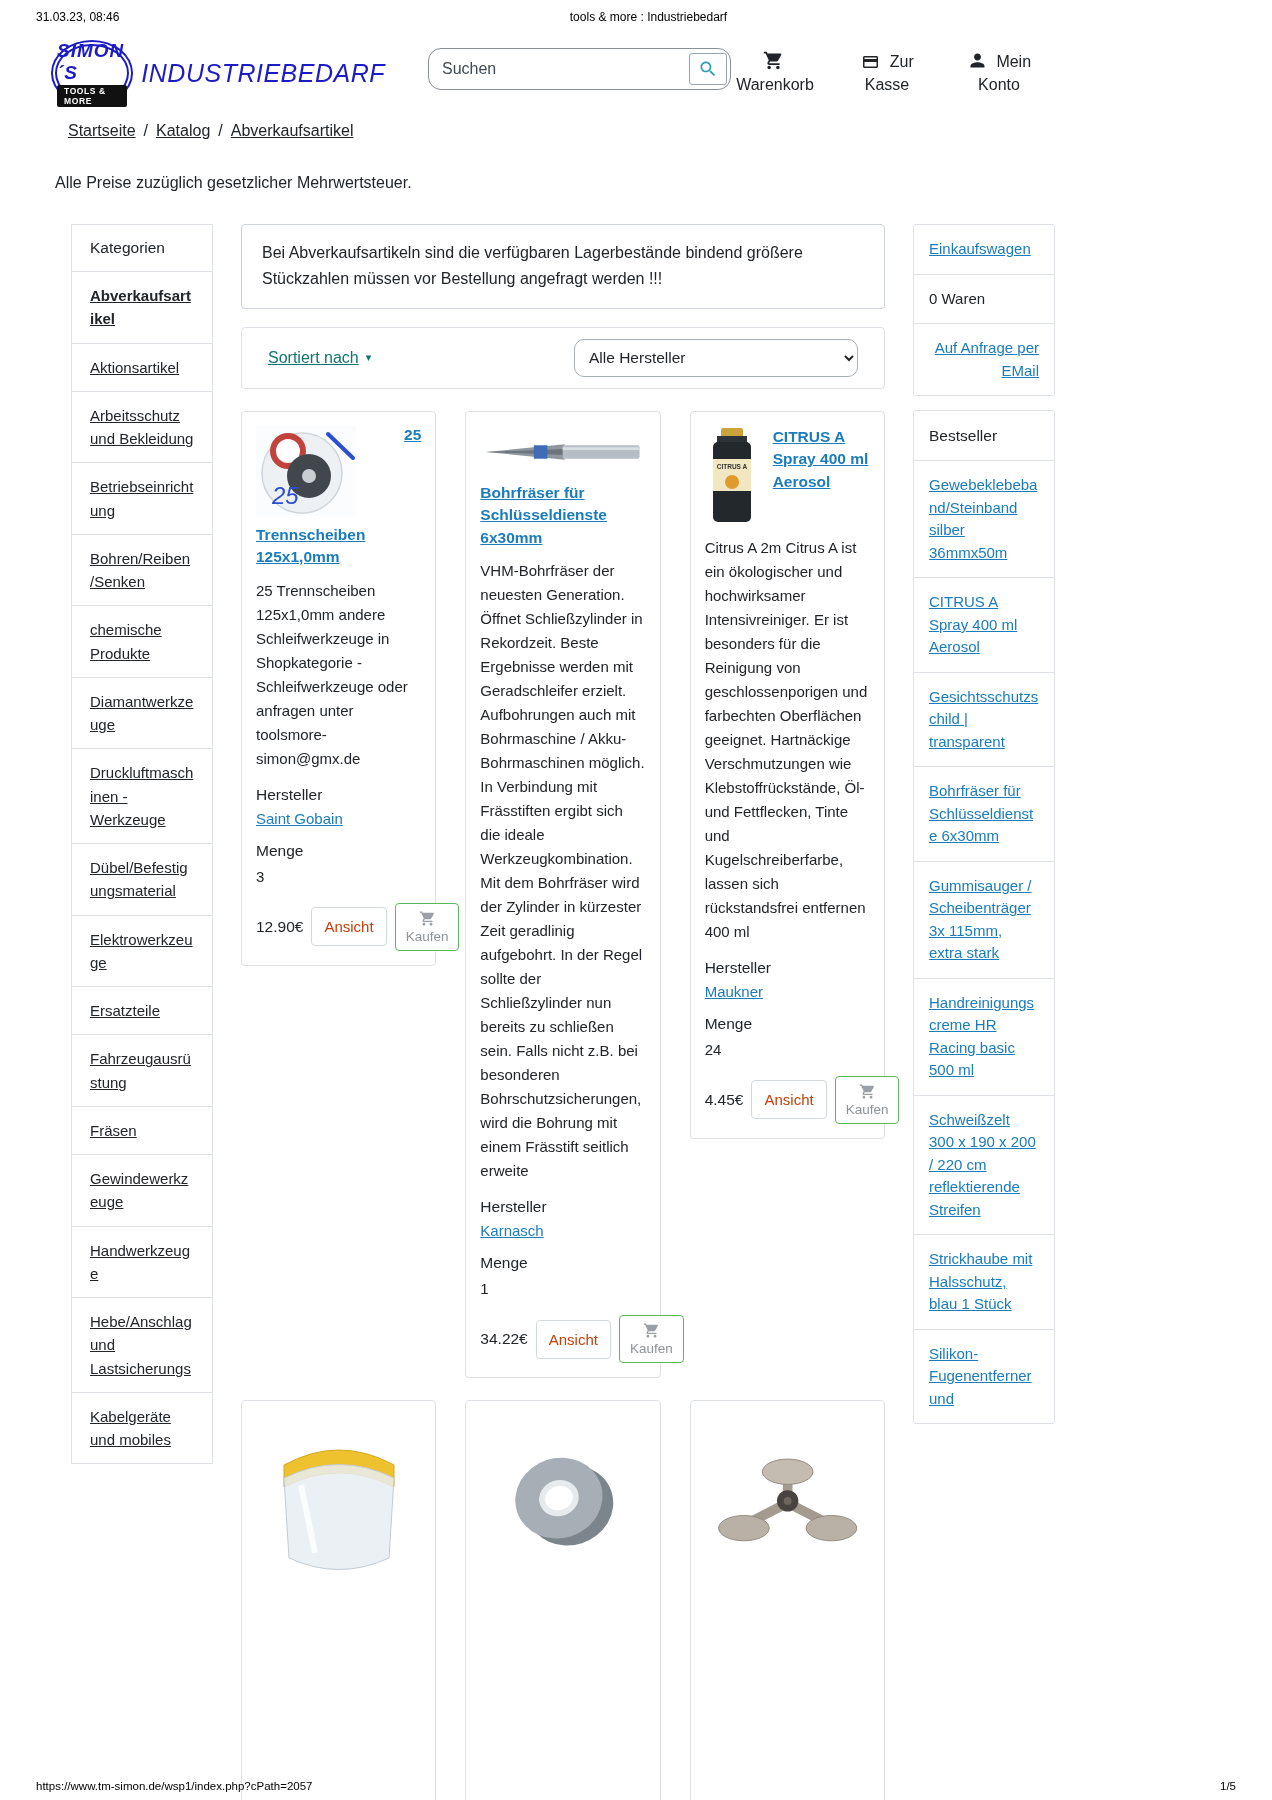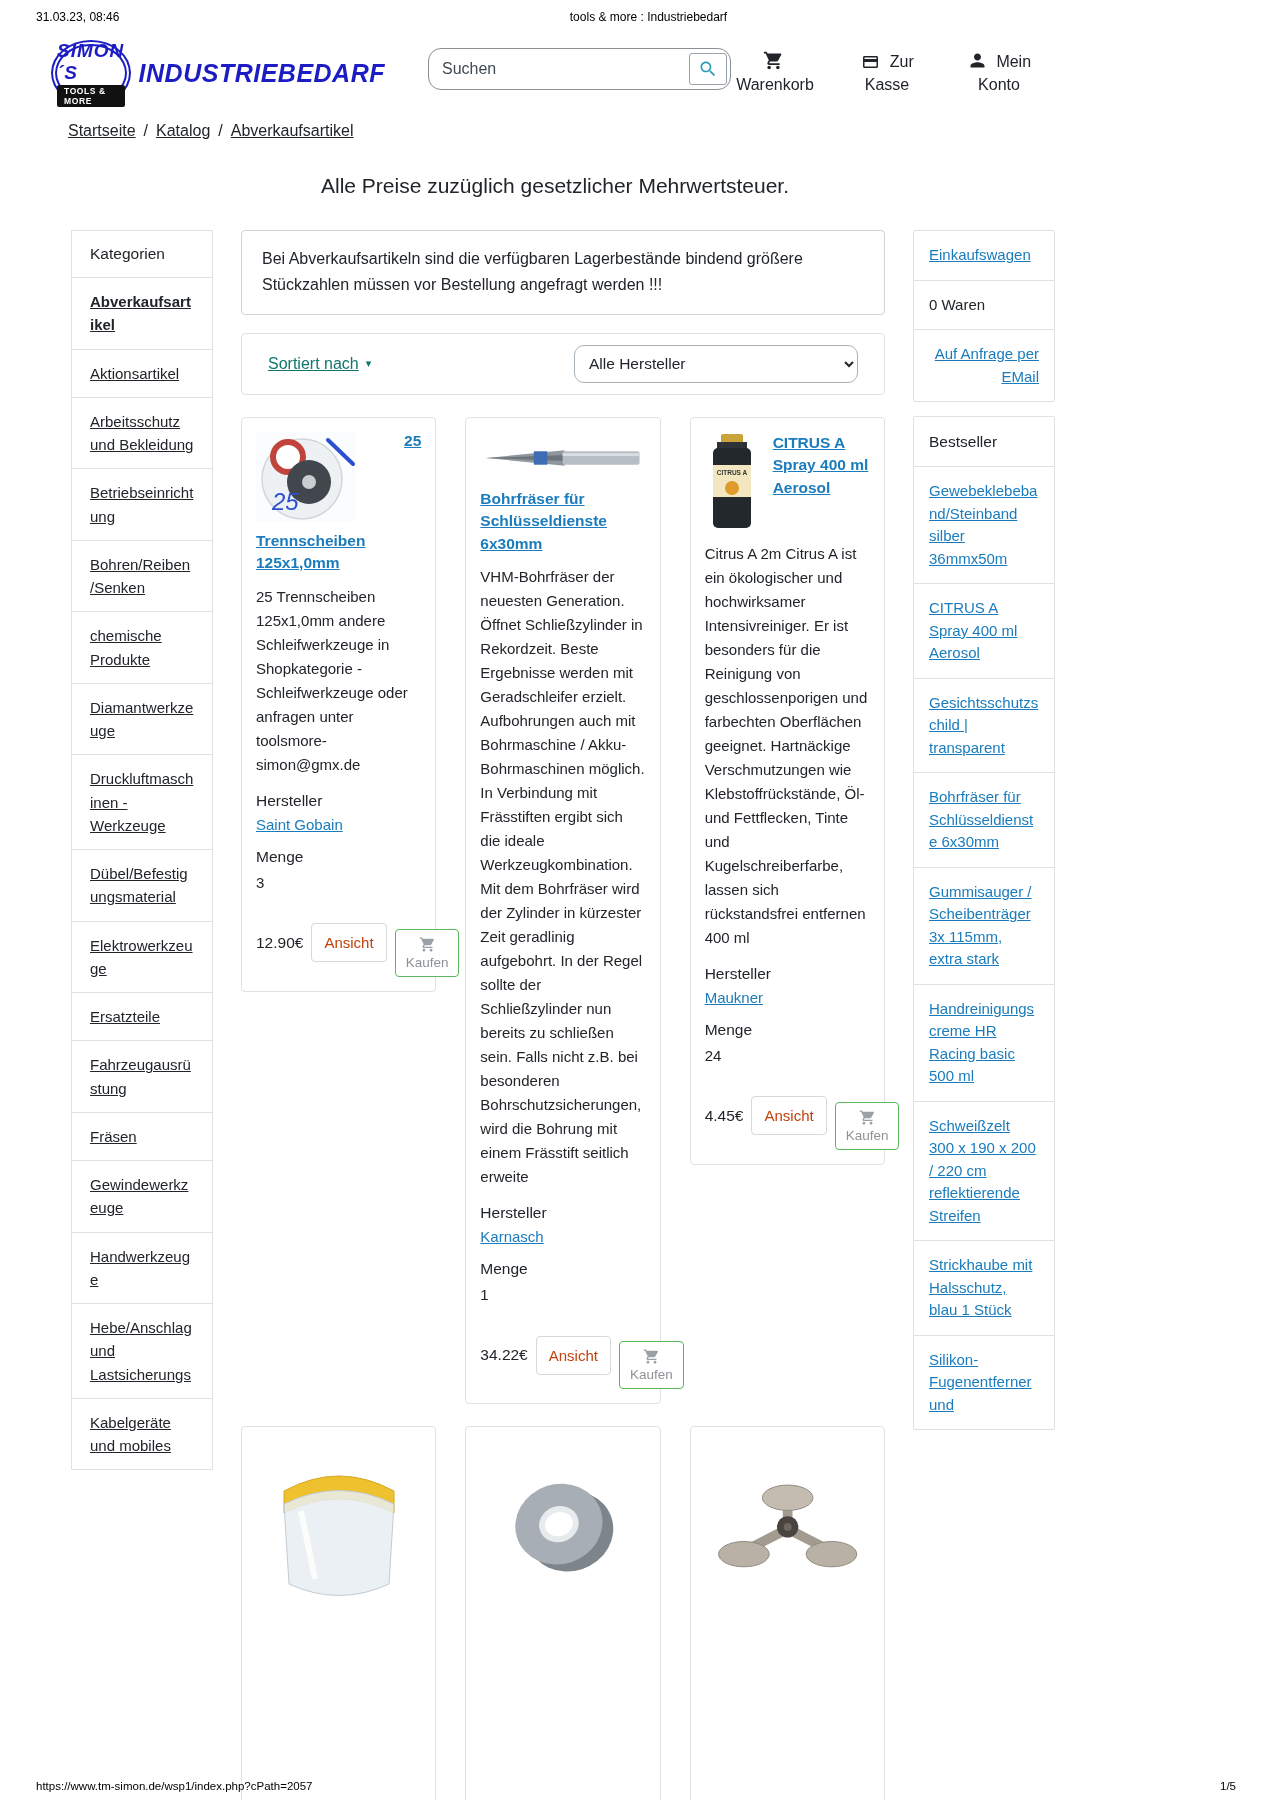--- a/index.html
+++ b/index.html
@@ -17,38 +17,38 @@
   .site-header { display:flex; align-items:flex-start; padding-top:20px; }
   .logo { display:flex; align-items:center; gap:12px; width:330px; text-decoration:none; }
   .logo-oval { position:relative; width:128px; height:58px; border:2px solid #1c1cc4; border-radius:50%;
                box-shadow:0 0 0 2px #fff, 0 0 0 4px #1c1cc4;
                display:flex; flex-direction:column; align-items:center; justify-content:center; background:#fff; }
   .logo-oval::after { content:""; position:absolute; bottom:4px; left:14px; right:14px; height:10px;
                border-bottom:3px solid #c22; border-radius:50%; }
   .logo-name { color:#1c1cc4; font-weight:bold; font-style:italic; font-size:19px; letter-spacing:1px; }
   .logo-sub { background:#111; color:#fff; font-size:8.5px; font-weight:bold; letter-spacing:.6px;
               padding:1px 7px; border-radius:2px; margin-top:1px; position:relative; z-index:2; }
-  .logo-brand { color:#1c1cc4; font-weight:bold; font-style:italic; font-size:25px; letter-spacing:.5px; }
+  .logo-brand { color:#1c1cc4; font-weight:normal; font-style:italic; font-size:25px; letter-spacing:.5px; }
 
   .search-group { display:flex; align-items:center; gap:4px; border:1px solid #8a9096; border-radius:13px;
                   padding:3px; width:312px; height:42px; margin-left:43px; margin-top:4px; background:#fff; }
   .search-input { flex:1; border:none; outline:none; font-size:16px; padding:0 10px; height:100%; color:#212529; background:transparent; }
   .search-input::placeholder { color:#3f4a54; opacity:1; }
   .search-btn { width:38px; height:32px; background:#fff; border:1px solid #9aa3ab; border-radius:3px;
                 display:flex; align-items:center; justify-content:center; cursor:pointer; }
 
   .user-nav { margin-left:auto; display:flex; gap:24px; padding-top:6px; margin-right:12px; }
   .nav-item { width:88px; text-align:center; font-size:16px; color:#212529; text-decoration:none; line-height:1.45; }
   .nav-item svg { vertical-align:-4px; margin-right:4px; }
 
   
   .breadcrumb { margin-top:20px; font-size:16px; padding-left:13px; }
   .breadcrumb a { color:#212529; text-decoration:underline; }
   .breadcrumb .sep { margin:0 8px; color:#212529; }
-  .tax-note { text-align:center; margin-top:34px; font-size:21px; color:#212529; }
+  .tax-note { text-align:left; margin-top:34px; font-size:16px; color:#212529; }
 
   
   .layout { display:flex; gap:28px; margin-top:32px; align-items:flex-start; }
 
   .cat-box { width:142px; border:1px solid #dee2e6; font-size:15px; flex-shrink:0;margin-left:16px; }
   .cat-title { padding:14px 18px; font-size:15.5px; }
   .cat-item { display:block; padding:12px 18px; border-top:1px solid #dee2e6; color:#212529;
               text-decoration:underline; overflow-wrap:anywhere; line-height:1.55; }
   .cat-item.active { font-weight:bold; }
 
@@ -72,21 +72,21 @@
   .desc { margin-top:10px; line-height:1.6; color:#212529; overflow-wrap:anywhere; }
   .lbl { font-size:15.5px; font-weight:normal; margin:15px 0 6px; }
   .mfr-link { color:#1a7cbd; text-decoration:underline; display:inline-block; }
   .qty { margin-top:2px; }
   .card-footer { display:flex; align-items:center; margin-top:18px; gap:8px; }
   .price { margin-right:auto; font-size:15.5px; }
   .btn-view { background:#fff; border:1px solid #d4d9de; border-radius:4px; padding:10px 12px; font-size:15px;
               color:#c2410c; cursor:pointer; font-family:"Liberation Sans", sans-serif; }
   .btn-buy { background:#fff; border:1px solid #5cb85c; border-radius:4px; padding:6px 10px; cursor:pointer;
              display:flex; flex-direction:column; align-items:center; gap:2px; color:#8d9297; font-size:13.5px;
-             font-family:"Liberation Sans", sans-serif;margin-top:20px; }
+             font-family:"Liberation Sans", sans-serif; }
   .citrus-row { display:flex; gap:14px; }
   .citrus-row .p-title { margin-top:0; flex:1; }
   .img-card { min-height:432px; }
 
   .right-col { width:142px; flex-shrink:0; font-size:15px; }
   .side-box { border:1px solid #dee2e6; border-radius:2px; background:#fff; }
   .side-box + .side-box { margin-top:14px; }
   .side-row { display:block; padding:13px 15px; border-top:1px solid #dee2e6; line-height:1.5; overflow-wrap:anywhere; }
   .side-row:first-child { border-top:none; }
   .blue-link { color:#1a7cbd; text-decoration:underline; }

